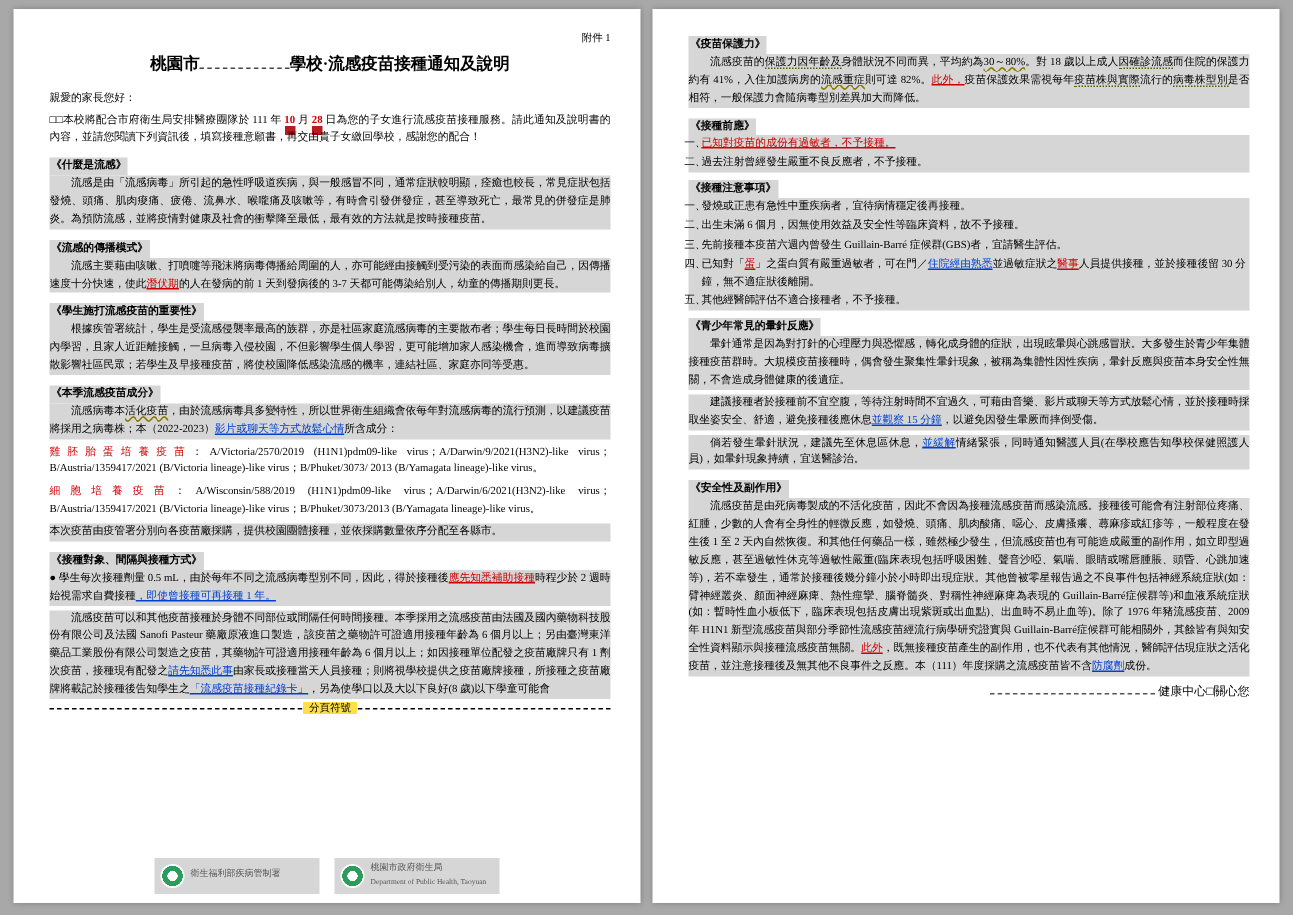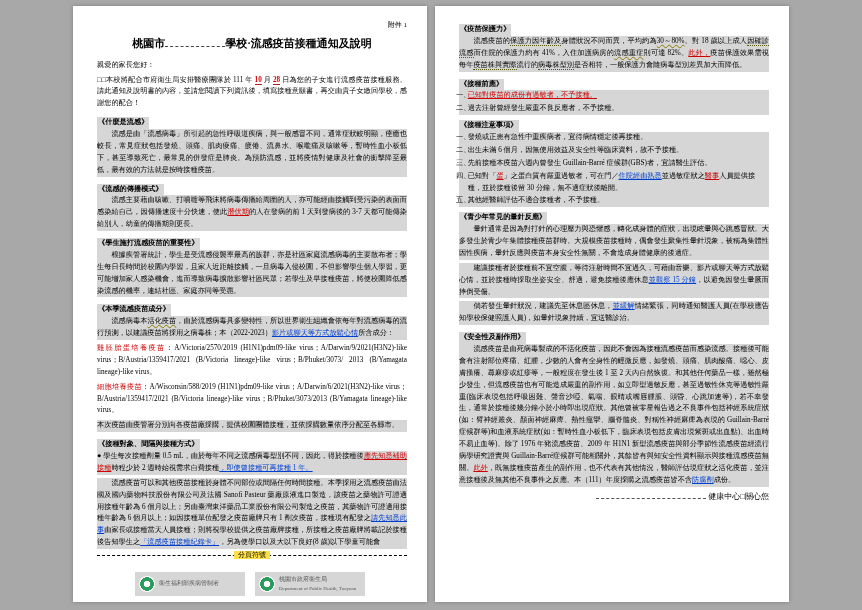--- a/index.html
+++ b/index.html
@@ -6,34 +6,34 @@
   body {
     background: #a8a8a8;
     font-family: "Microsoft JhengHei", "PMingLiU", "SimSun", serif;
     display: flex;
     gap: 8px;
     padding: 6px;
     justify-content: center;
   }
   .page {
     background: #fff;
-    width: 354px;
+    width: 418px;
     height: 596px;
     padding: 14px 20px 14px 24px;
     position: relative;
     font-size: 7.2px;
     line-height: 1.65;
     color: #000;
     overflow: hidden;
     box-shadow: 0 0 4px rgba(0,0,0,.25);
   }
   .att { text-align: right; font-size: 7px; }
   .title-row { text-align: center; font-size: 11px; font-weight: bold; margin: 2px 0 8px; }
   .blank { display: inline-block; border-bottom: 1px dashed #444; min-width: 60px; height: .9em; vertical-align: baseline; }
-  .blank-sm { min-width: 16px; border-bottom: 1px solid #b91c1c; }
+  .blank-sm { min-width: 16px; border-bottom: 6px solid #b91c1c; }
   .para { text-align: justify; margin-bottom: 3px; }
   .indent { text-indent: 2em; }
   .hdr { font-weight: bold; margin-top: 4px; display: inline-block; }
   .hdr-hl { background: #d6d6d6; padding: 0 1px; }
   .hl { background: #d6d6d6; }
   .red { color: #c00; }
   .blue { color: #0040d0; }
   .u { text-decoration: underline; }
   .dot-u { border-bottom: 1px dotted #5a5a00; }
   .wavy { text-decoration: underline wavy #8a7a00; }
@@ -68,21 +68,21 @@
   <div class="para">親愛的家長您好：</div>
 
   <div class="para">
     <span>□□本校將配合市府衛生局安排醫療團隊於 111 年</span>
     <span class="blank-sm blank-fill">10</span> 月
     <span class="blank-sm blank-fill">28</span>
     <span>日為您的子女進行流感疫苗接種服務。請此通知及說明書的內容，並請您閱讀下列資訊後，填寫接種意願書，再交由貴子女繳回學校，感謝您的配合！</span>
   </div>
 
   <div><span class="hdr hdr-hl">《什麼是流感》</span></div>
-  <div class="para indent hl">流感是由「流感病毒」所引起的急性呼吸道疾病，與一般感冒不同，通常症狀較明顯，痊癒也較長，常見症狀包括發燒、頭痛、肌肉痠痛、疲倦、流鼻水、喉嚨痛及咳嗽等，暫時性血小板低下，甚至導致死亡，最常見的併發症是肺炎。為預防流感，並將疫情對健康及社會的衝擊降至最低，最有效的方法就是按時接種疫苗。</div>
+  <div class="para indent hl">流感是由「流感病毒」所引起的急性呼吸道疾病，與一般感冒不同，通常症狀較明顯，痊癒也較長，常見症狀包括發燒、頭痛、肌肉痠痛、疲倦、流鼻水、喉嚨痛及咳嗽等，有時會引發併發症，甚至導致死亡，最常見的併發症是肺炎。為預防流感，並將疫情對健康及社會的衝擊降至最低，最有效的方法就是按時接種疫苗。</div>
 
   <div><span class="hdr hdr-hl">《流感的傳播模式》</span></div>
   <div class="para indent hl">
     <span>流感主要藉由咳嗽、打噴嚏等飛沫將病毒傳播給周圍的人，亦可能經由接觸到受污染的表面而感染給自己，因傳播速度十分快速，使此</span><span class="red u">潛伏期</span><span>的人在發病的前 1 天到發病後的 3-7 天都可能傳染給別人，幼童的傳播期則更長。</span>
   </div>
 
   <div><span class="hdr hdr-hl">《學生施打流感疫苗的重要性》</span></div>
   <div class="para indent hl">根據疾管署統計，學生是受流感侵襲率最高的族群，亦是社區家庭流感病毒的主要散布者；學生每日長時間於校園內學習，且家人近距離接觸，一旦病毒入侵校園，不但影響學生個人學習，更可能增加家人感染機會，進而導致病毒擴散影響社區民眾；若學生及早接種疫苗，將使校園降低感染流感的機率，連結社區、家庭亦同等受惠。</div>
 
   <div><span class="hdr hdr-hl">《本季流感疫苗成分》</span></div>

